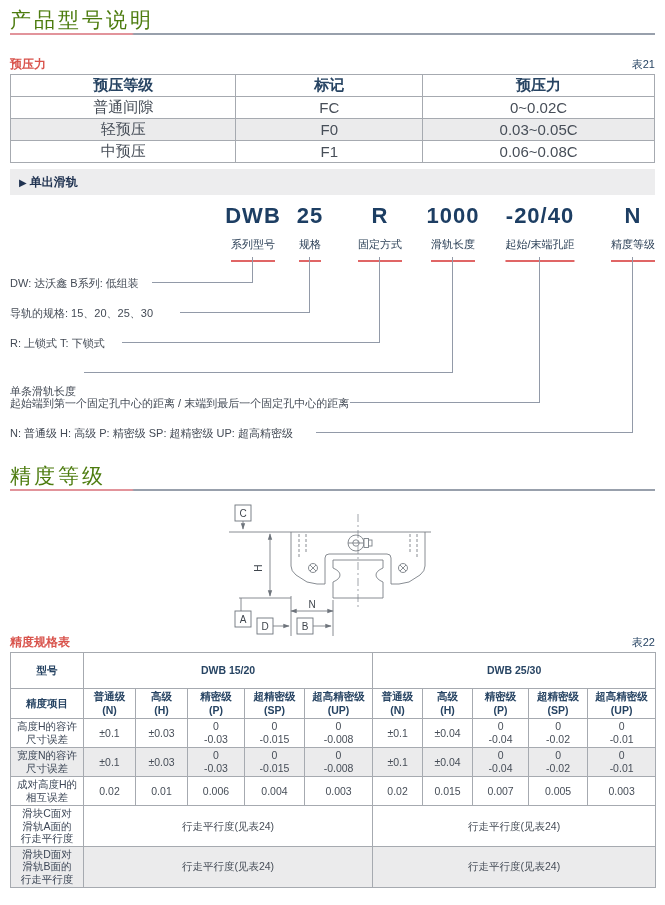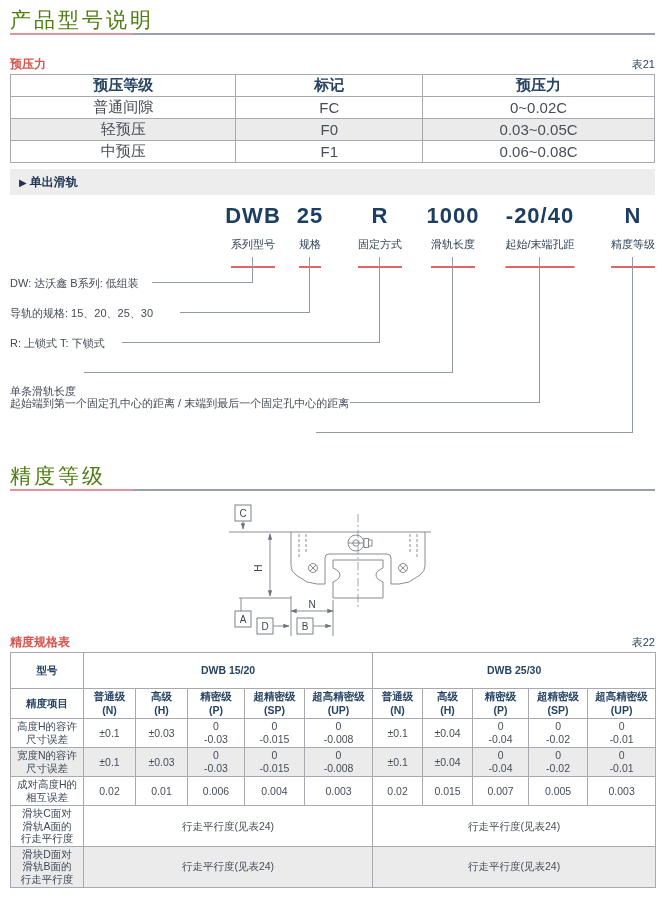--- a/index.html
+++ b/index.html
@@ -30,21 +30,21 @@
   .t21{position:absolute;left:10px;top:74px;width:645px;font-size:15px;}
   .t21 th{font-weight:700;color:var(--navy);height:18px;}
   .t21 td{height:17px;color:var(--body-gray);}
 
   .banner{position:absolute;left:10px;top:169px;width:645px;height:26px;background:var(--banner-bg);
           display:flex;align-items:center;font-size:12px;font-weight:700;color:#1f3250;padding-left:9px;}
   .banner .arrow{font-size:10px;margin-right:3px;color:#1f3250;}
 
   .code{position:absolute;transform:translateX(-50%);font-size:22px;font-weight:600;color:#1d3e63;letter-spacing:1px;white-space:nowrap;top:203px;}
   .code-label{position:absolute;transform:translateX(-50%);top:237px;font-size:11px;color:#2c4057;white-space:nowrap;
-              border-bottom:2px solid #e06565;padding-bottom:14px;}
+              border-bottom:2px solid #e06565;padding-bottom:8px;}
   .connector{position:absolute;border-right:1px solid var(--line-gray);border-bottom:1px solid var(--line-gray);top:257px;}
   .desc{position:absolute;left:10px;font-size:11px;color:#434a55;white-space:nowrap;}
 
   .diagram{position:absolute;left:225px;top:496px;}
 
   .t22{position:absolute;left:10px;top:652px;width:645px;font-size:10.5px;}
   .t22 .th{font-weight:700;color:var(--navy);white-space:pre-line;line-height:1.25;}
   .t22 td{color:var(--body-gray);white-space:pre-line;line-height:1.2;}
   .t22 .rowlabel{color:#3c4656;}
   .r1{height:36px;padding-left:20px;} .r2{height:30px;} .rv{height:29px;} .rp{height:40px;}
@@ -114,20 +114,21 @@
   <div class="connector" style="left:122px;width:258px;height:86px;"></div>
   <div class="connector" style="left:84px;width:369px;height:116px;"></div>
   <div class="connector" style="left:350px;width:190px;height:146px;"></div>
   <div class="connector" style="left:316px;width:317px;height:176px;"></div>
 
   <div class="desc" style="top:276px;">DW: 达沃鑫  B系列: 低组装</div>
   <div class="desc" style="top:306px;">导轨的规格: 15、20、25、30</div>
   <div class="desc" style="top:336px;">R: 上锁式  T: 下锁式</div>
   <div class="desc" style="top:384px;">单条滑轨长度</div>
   <div class="desc" style="top:396px;">起始端到第一个固定孔中心的距离 / 末端到最后一个固定孔中心的距离</div>
+  <div class="desc" style="top:426px;">N: 普通级  H: 高级  P: 精密级  SP: 超精密级  UP: 超高精密级</div>
 
   <h1 class="sec-title" style="top:462px;">精度等级</h1>
   <div class="title-rule" style="top:489px;"></div>
 
   <svg class="diagram" width="225" height="150" viewBox="0 0 225 150">
     <defs>
       <marker id="arr" viewBox="0 0 10 10" refX="9" refY="5" markerWidth="7" markerHeight="7" orient="auto-start-reverse">
         <path d="M0,1.5 L10,5 L0,8.5 Z" fill="#6e747c"></path>
       </marker>
     </defs>

